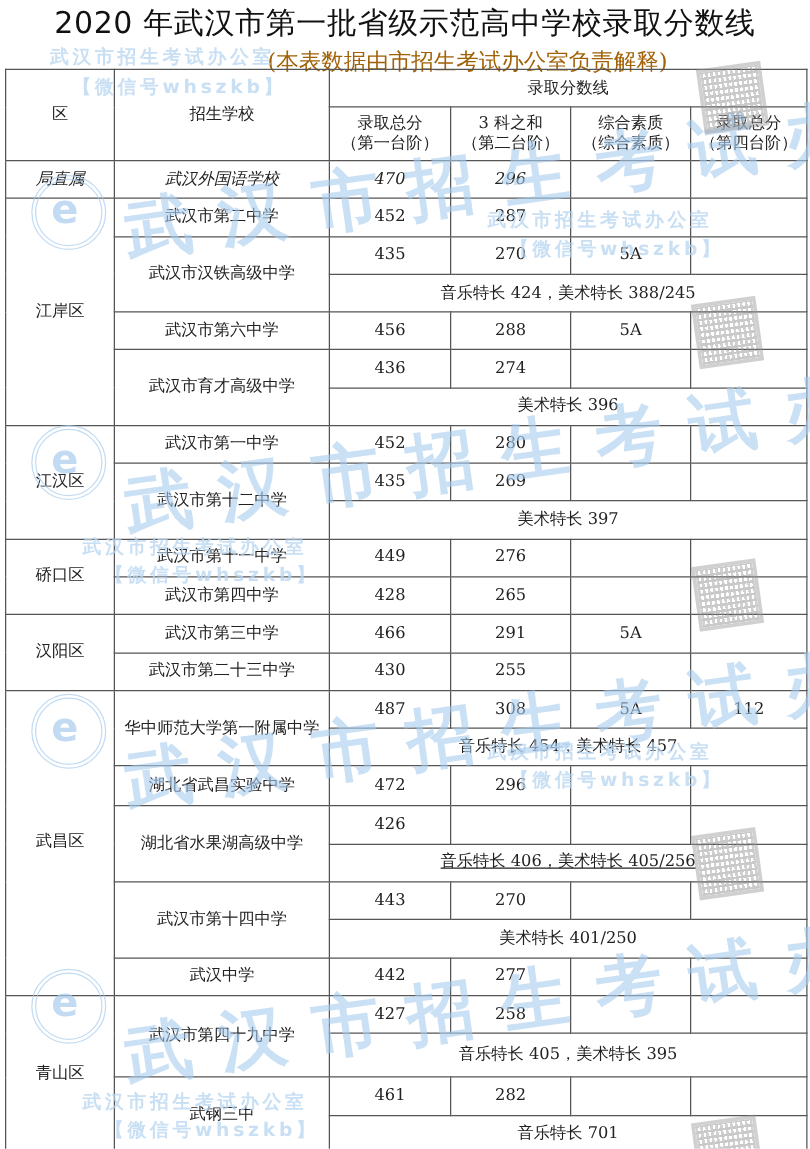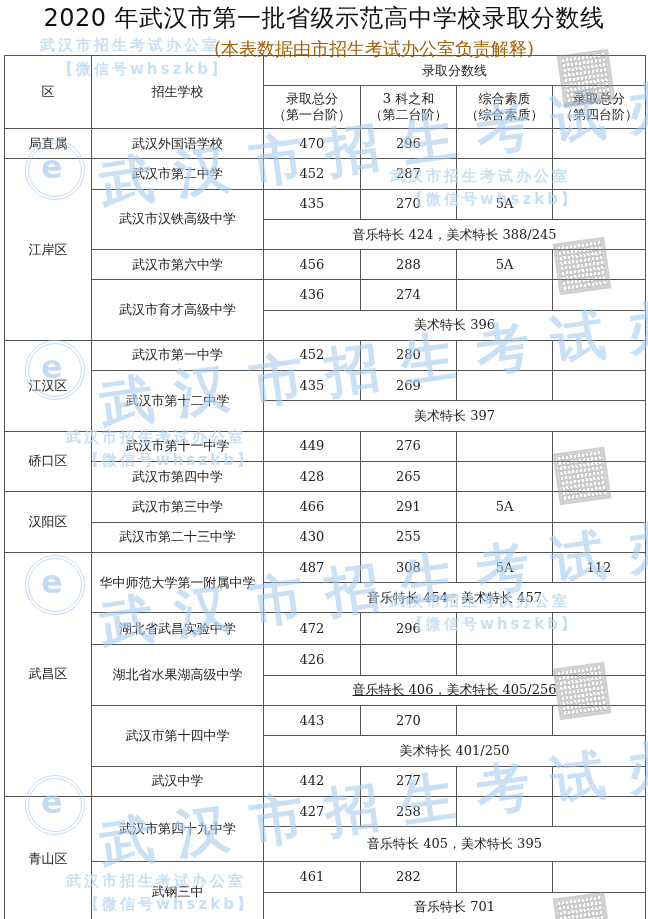--- a/index.html
+++ b/index.html
@@ -56,21 +56,21 @@
         </td>
       <td class="hdr-small">
           <div>综合素质</div>
           <div>（综合素质）</div>
         </td>
       <td class="hdr-small">
           <div>录取总分</div>
           <div>（第四台阶）</div>
         </td>
     </tr>
-  <tr style="height: 30.3px;">
+  <tr style="height: 30.3px; font-style: italic;">
         <td rowspan="1">局直属</td>
         <td>武汉外国语学校</td>
         <td>470</td>
         <td>296</td>
         <td></td>
         <td></td>
       </tr>
       <tr style="height: 30.3px;">
         <td rowspan="6">江岸区</td>
         <td>武汉市第二中学</td>

